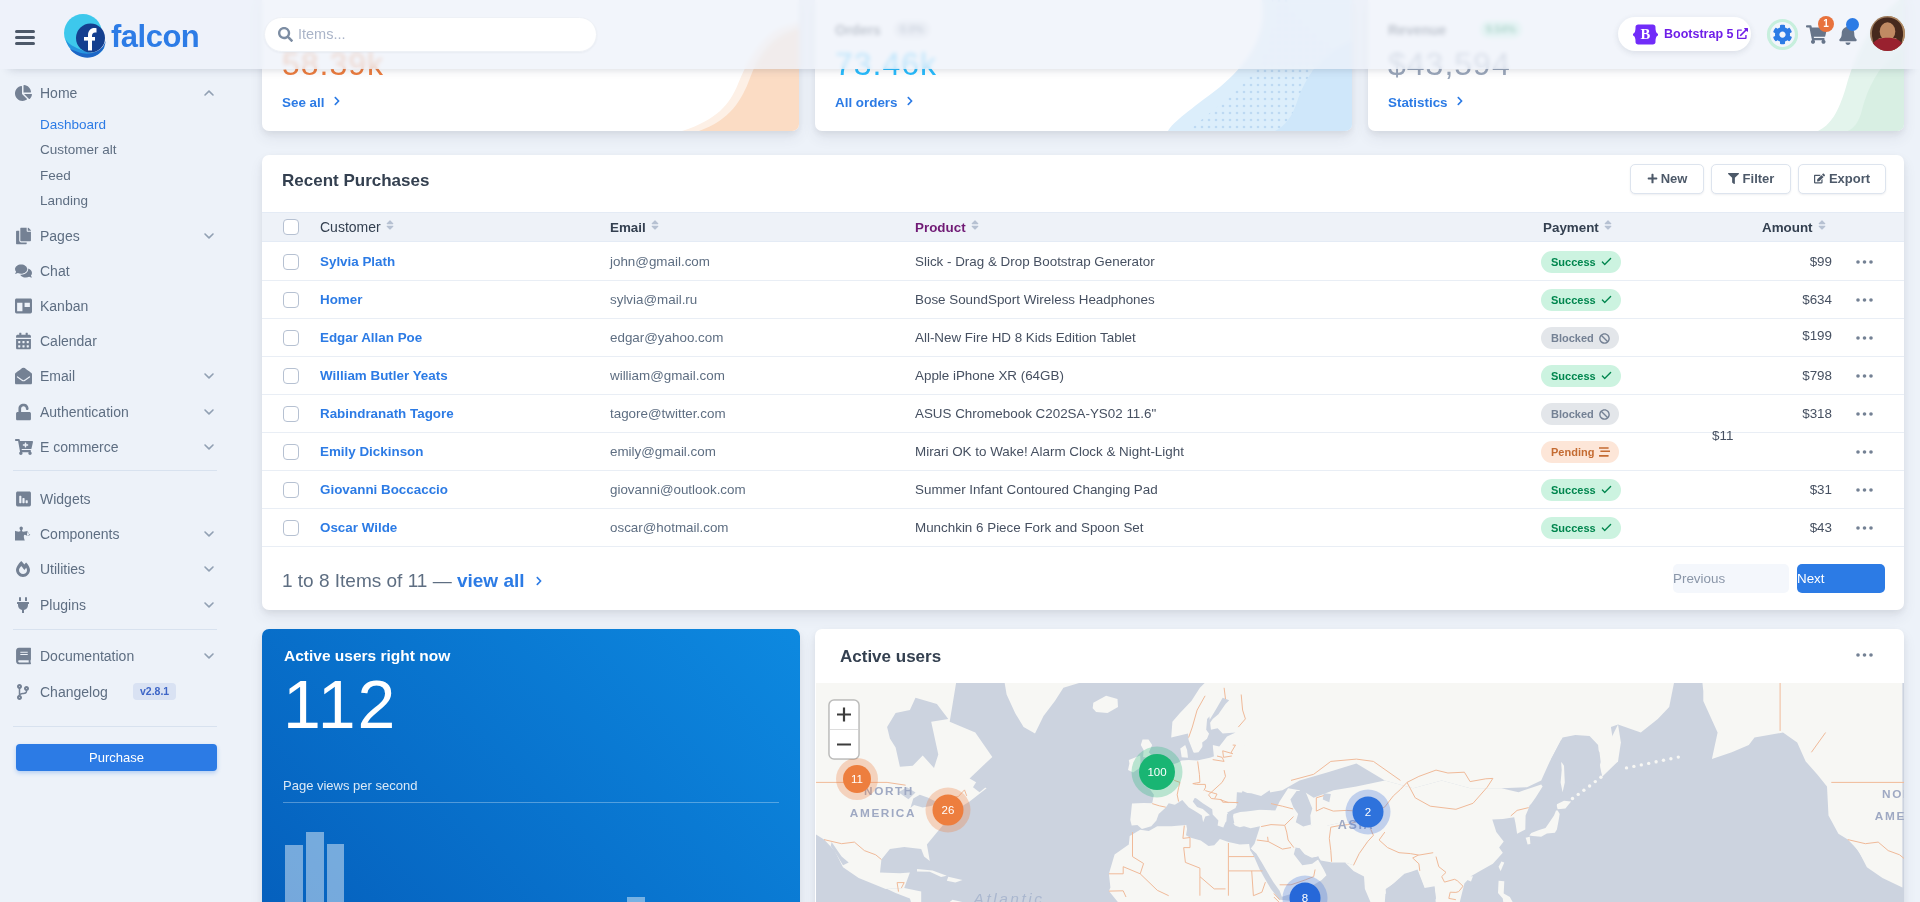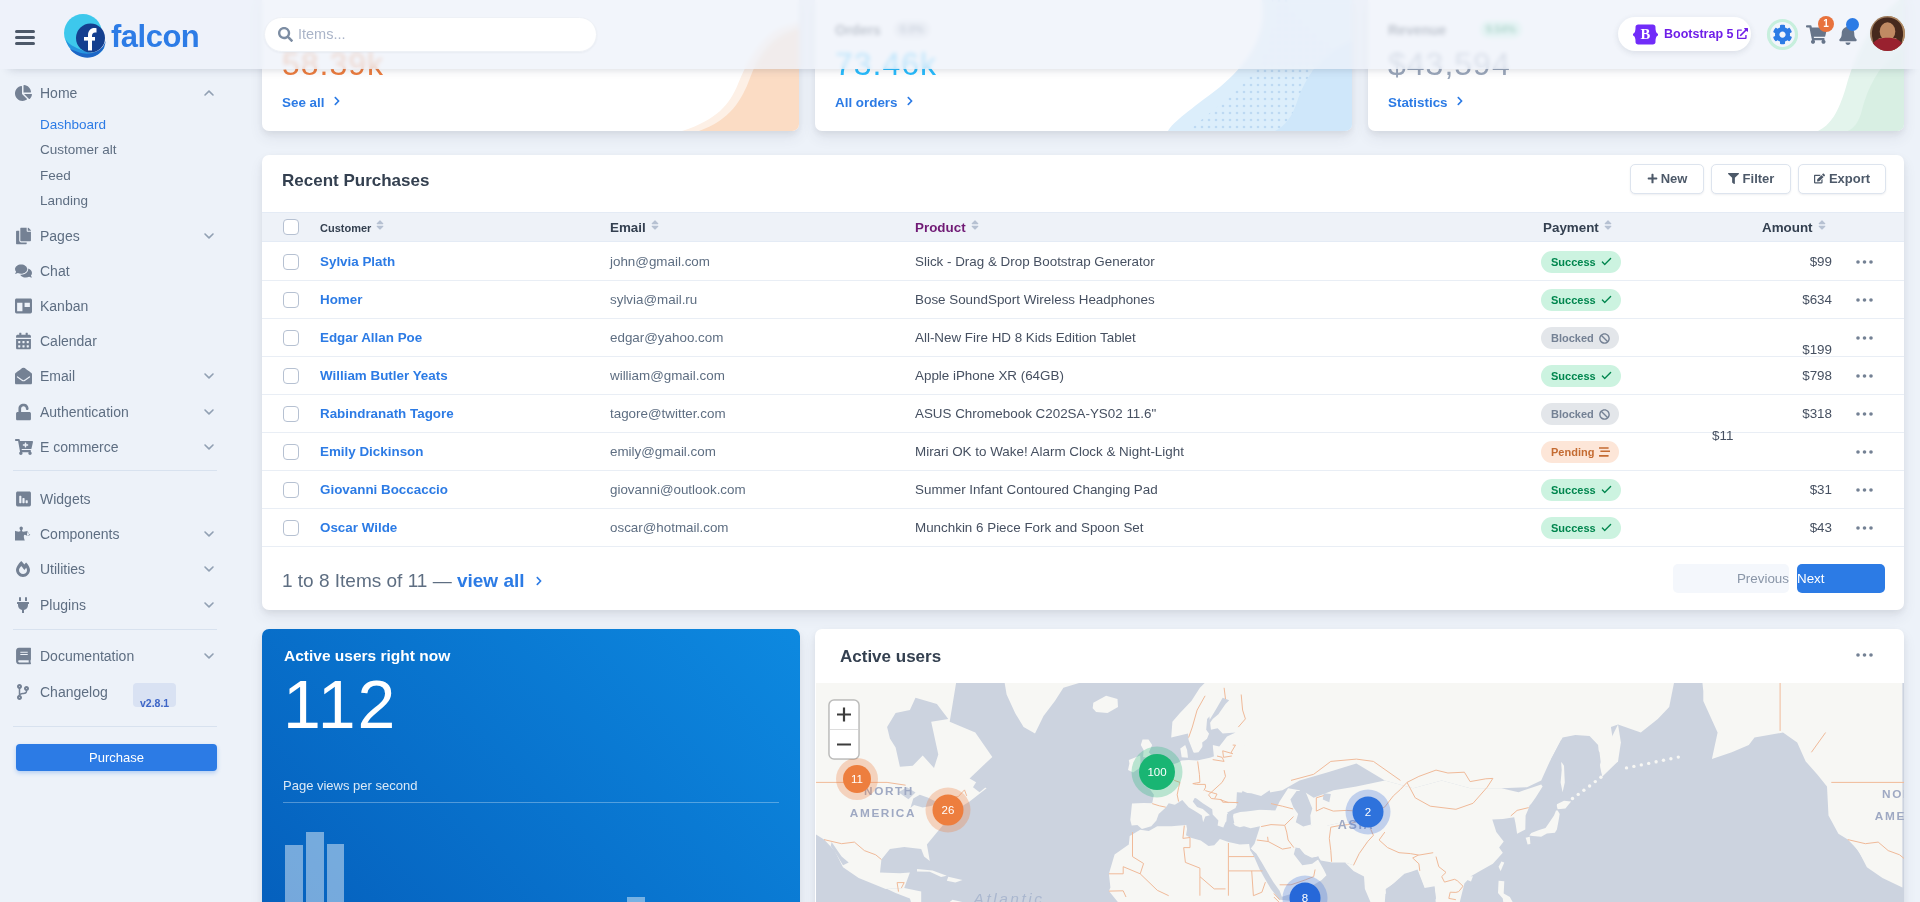--- a/index.html
+++ b/index.html
@@ -79,21 +79,21 @@
     </svg>New</div>
 <div class="hbtn" style="left:1711px;width:80px"><svg style="display:inline-block;vertical-align:-1px;margin-right:4px" width="11" height="11" viewBox="0 0 512 512" fill="#4d5969">
       <path d="M487.976 0H24.028C2.71 0-8.047 25.866 7.058 40.971L192 225.941V432c0 7.831 3.821 15.17 10.237 19.662l80 55.98C298.02 518.69 320 507.493 320 487.98V225.941l184.947-184.97C520.021 25.896 509.338 0 487.976 0z"></path>
     </svg>Filter</div>
 <div class="hbtn" style="left:1798px;width:88px"><svg style="display:inline-block;vertical-align:-1px;margin-right:4px" width="11" height="11" viewBox="0 0 576 512" fill="#4d5969">
       <path d="M402.6 83.2l90.2 90.2c3.8 3.8 3.8 10 0 13.8L274.4 405.6l-92.8 10.3c-12.4 1.4-22.9-9.1-21.5-21.5l10.3-92.8L388.8 83.2c3.8-3.8 10-3.8 13.8 0zm162-22.9l-48.8-48.8c-15.2-15.2-39.9-15.2-55.2 0l-35.4 35.4c-3.8 3.8-3.8 10 0 13.8l90.2 90.2c3.8 3.8 10 3.8 13.8 0l35.4-35.4c15.2-15.3 15.2-40 0-55.2zM384 346.2V448H64V128h229.8c3.2 0 6.2-1.3 8.5-3.5l40-40c7.6-7.6 2.2-20.5-8.5-20.5H48C21.5 64 0 85.5 0 112v352c0 26.5 21.5 48 48 48h352c26.5 0 48-21.5 48-48V306.2c0-10.7-12.9-16-20.5-8.5l-40 40c-2.2 2.3-3.5 5.3-3.5 8.5z"></path>
     </svg>Export</div>
 
 <div class="abs" style="left:262px;top:212px;width:1642px;height:30px;background:#eef2f8;border-top:1px solid #e4ebf5;border-bottom:1px solid #e4ebf5"></div>
 <div class="abs" style="left:283px;top:219px;width:16px;height:16px;border:1px solid #b6c1d2;border-radius:4px;background:#fff"></div>
-<div class="abs" style="left:320px;top:219px;font-size:11px;font-weight:bold;color:#344050">Customer<svg class="sorti" width="8" height="12" viewBox="0 0 320 512" fill="#b6c1d2">
+<div class="abs" style="left:320px;top:219px;font-size:14px;font-weight:normal;color:#344050">Customer<svg class="sorti" width="8" height="12" viewBox="0 0 320 512" fill="#b6c1d2">
       <path d="M41 288h238c21.4 0 32.1 25.9 17 41L177 448c-9.4 9.4-24.6 9.4-33.9 0L24 329c-15.1-15.1-4.4-41 17-41zm255-105L177 64c-9.4-9.4-24.6-9.4-33.9 0L24 183c-15.1 15.1-4.4 41 17 41h238c21.4 0 32.1-25.9 17-41z"></path>
     </svg></div>
 <div class="abs" style="left:610px;top:219px;font-size:13.4px;font-weight:bold;color:#344050">Email<svg class="sorti" width="8" height="12" viewBox="0 0 320 512" fill="#b6c1d2">
       <path d="M41 288h238c21.4 0 32.1 25.9 17 41L177 448c-9.4 9.4-24.6 9.4-33.9 0L24 329c-15.1-15.1-4.4-41 17-41zm255-105L177 64c-9.4-9.4-24.6-9.4-33.9 0L24 183c-15.1 15.1-4.4 41 17 41h238c21.4 0 32.1-25.9 17-41z"></path>
     </svg></div>
 <div class="abs" style="left:915px;top:219px;font-size:13.4px;font-weight:bold;color:#701a75">Product<svg class="sorti" width="8" height="12" viewBox="0 0 320 512" fill="#b6c1d2">
       <path d="M41 288h238c21.4 0 32.1 25.9 17 41L177 448c-9.4 9.4-24.6 9.4-33.9 0L24 329c-15.1-15.1-4.4-41 17-41zm255-105L177 64c-9.4-9.4-24.6-9.4-33.9 0L24 183c-15.1 15.1-4.4 41 17 41h238c21.4 0 32.1-25.9 17-41z"></path>
     </svg></div>
 <div class="abs" style="left:1543px;top:219px;font-size:13.4px;font-weight:bold;color:#344050">Payment<svg class="sorti" width="8" height="12" viewBox="0 0 320 512" fill="#b6c1d2">
       <path d="M41 288h238c21.4 0 32.1 25.9 17 41L177 448c-9.4 9.4-24.6 9.4-33.9 0L24 329c-15.1-15.1-4.4-41 17-41zm255-105L177 64c-9.4-9.4-24.6-9.4-33.9 0L24 183c-15.1 15.1-4.4 41 17 41h238c21.4 0 32.1-25.9 17-41z"></path>
@@ -133,21 +133,21 @@
     </svg>
   </div>
 <div class="rowline" style="top:318px"></div>
 <div class="abs" style="left:283px;top:330px;width:16px;height:16px;border:1px solid #b6c1d2;border-radius:4px;background:#fff"></div>
 <div class="cname" style="left:320px;top:330px">Edgar Allan Poe</div>
 <div class="cgray" style="left:610px;top:330px">edgar@yahoo.com</div>
 <div class="cdark" style="left:915px;top:330px">All-New Fire HD 8 Kids Edition Tablet</div>
 <div class="badge" style="left:1541px;top:327px;background:#e3e6ea;color:#748194;padding:0 9px 0 10px">Blocked <svg style="display:inline-block;vertical-align:-1.5px;margin-left:2px" width="11" height="11" viewBox="0 0 512 512" fill="#748194">
       <path d="M256 8C119.034 8 8 119.033 8 256s111.034 248 248 248 248-111.034 248-248S392.967 8 256 8zm130.108 117.892c65.448 65.448 70 165.481 20.677 235.637L150.47 105.216c70.204-49.356 170.226-44.735 235.638 20.676zM125.892 386.108c-65.448-65.448-70-165.481-20.677-235.637L361.53 406.784c-70.203 49.356-170.226 44.736-235.638-20.676z"></path>
     </svg></div>
-<div class="cdark" style="left:1712px;top:342px;width:120px;text-align:right">$199</div>
+<div class="cdark" style="left:1712px;top:328px;width:120px;text-align:right">$199</div>
 <div class="dots" style="left:1856px;top:336px">
     <svg width="17" height="4" viewBox="0 0 17 4">
       <circle cx="2" cy="2" r="1.8" fill="#748194"></circle>
       <circle cx="8.5" cy="2" r="1.8" fill="#748194"></circle>
       <circle cx="15" cy="2" r="1.8" fill="#748194"></circle>
     </svg>
   </div>
 <div class="rowline" style="top:356px"></div>
 <div class="abs" style="left:283px;top:368px;width:16px;height:16px;border:1px solid #b6c1d2;border-radius:4px;background:#fff"></div>
 <div class="cname" style="left:320px;top:368px">William Butler Yeats</div>
@@ -226,21 +226,21 @@
       <circle cx="2" cy="2" r="1.8" fill="#748194"></circle>
       <circle cx="8.5" cy="2" r="1.8" fill="#748194"></circle>
       <circle cx="15" cy="2" r="1.8" fill="#748194"></circle>
     </svg>
   </div>
 <div class="rowline" style="top:546px"></div>
 
 <div class="abs" style="left:282px;top:570px;font-size:19px;color:#5e6e82">1 to 8 Items of 11 — <span style="font-weight:600;color:#2c7be5">view all</span> <svg class="sorti" width="8" height="10" viewBox="0 0 320 512" fill="#2c7be5">
       <path d="M285.476 272.971L91.132 467.314c-9.373 9.373-24.569 9.373-33.941 0l-22.667-22.667c-9.357-9.357-9.375-24.522-.04-33.901L188.505 256 34.484 101.255c-9.335-9.379-9.317-24.544.04-33.901l22.667-22.667c9.373-9.373 24.569-9.373 33.941 0L285.475 239.03c9.373 9.372 9.373 24.568.001 33.941z"></path>
     </svg></div>
-<div class="abs" style="left:1673px;top:564px;width:116px;height:29px;background:#f4f7fc;border-radius:5px;font-size:13.4px;color:#8a96a8;text-align:right;line-height:29px">Previous</div>
+<div class="abs" style="left:1673px;top:564px;width:116px;height:29px;background:#f4f7fc;border-radius:5px;font-size:13.4px;color:#8a96a8;text-align:left;line-height:29px">Previous</div>
 <div class="abs" style="left:1797px;top:564px;width:88px;height:29px;background:#2c7be5;border-radius:5px;font-size:13.4px;color:#fff;font-weight:500;text-align:left;line-height:29px">Next</div>
 
 <div class="card" style="left:262px;top:629px;width:538px;height:280px;background:linear-gradient(45deg,#0560bd,#0d89e0);overflow:hidden">
   <div class="abs" style="left:22px;top:18px;font-size:15.5px;font-weight:600;color:#fff">Active users right now</div>
   <div class="abs" style="left:21px;top:41px;font-size:68px;font-weight:400;color:#fff;letter-spacing:2px;line-height:1">112</div>
   <div class="abs" style="left:21px;top:149px;font-size:13px;color:rgba(255,255,255,.85)">Page views per second</div>
   <div class="abs" style="left:21px;top:173px;width:496px;height:1px;background:rgba(255,255,255,.3)"></div>
   <div class="abs" style="left:23px;top:216px;width:18px;height:60px;background:rgba(255,255,255,.45)"></div>
   <div class="abs" style="left:44px;top:203px;width:18px;height:73px;background:rgba(255,255,255,.45)"></div>
   <div class="abs" style="left:65px;top:215px;width:17px;height:61px;background:rgba(255,255,255,.45)"></div>
@@ -579,16 +579,16 @@
       <svg class="caret" viewBox="0 0 448 480" fill="currentColor">
         <path d="M201.4 137.4c12.5-12.5 32.8-12.5 45.3 0l160 160c12.5 12.5 12.5 32.8 0 45.3s-32.8 12.5-45.3 0L224 205.3 86.6 342.6c-12.5 12.5-32.8 12.5-45.3 0s-12.5-32.8 0-45.3l160-160z" transform="rotate(180 224 240)"></path>
       </svg>
     </div>
 <div class="sideitem" style="top:678.5px">
       <svg class="ic" viewBox="0 0 384 512" fill="currentColor" style="width:16px;height:16px">
         <path d="M384 144c0-44.2-35.8-80-80-80s-80 35.8-80 80c0 36.4 24.3 67.1 57.5 76.8-.6 16.1-4.2 28.5-11 36.9-15.4 19.2-49.3 22.4-85.2 25.7-28.2 2.6-57.4 5.4-81.3 16.9v-144c32.5-10.2 56-40.5 56-76.3 0-44.2-35.8-80-80-80S0 35.8 0 80c0 35.8 23.5 66.1 56 76.3v199.3C23.5 365.9 0 396.2 0 432c0 44.2 35.8 80 80 80s80-35.8 80-80c0-34-21.2-63.1-51.2-74.6 3.1-5.2 7.8-9.8 14.9-13.4 16.2-8.2 40.4-10.4 66.1-12.8 42.2-3.9 90-8.4 118.2-43.4 14-17.4 21.1-39.8 21.6-67.9 31.6-10.8 54.4-40.7 54.4-76.9zM80 64c8.8 0 16 7.2 16 16s-7.2 16-16 16-16-7.2-16-16 7.2-16 16-16zm0 384c-8.8 0-16-7.2-16-16s7.2-16 16-16 16 7.2 16 16-7.2 16-16 16zm224-320c8.8 0 16 7.2 16 16s-7.2 16-16 16-16-7.2-16-16 7.2-16 16-16z"></path>
       </svg>
       <span class="lbl">Changelog</span>
     </div>
-<div style="position:absolute;left:133px;top:683px;height:17px;padding:12px 7px;border-radius:4px;background:#d9e2f3;font-size:10.5px;font-weight:bold;color:#3e66c7;line-height:17px">v2.8.1</div>
+<div style="position:absolute;left:133px;top:683px;height:17px;padding:0 7px;border-radius:4px;background:#d9e2f3;font-size:10.5px;font-weight:bold;color:#3e66c7;line-height:17px">v2.8.1</div>
 <div class="sdiv" style="top:726px"></div>
 <div style="position:absolute;left:16px;top:744px;width:201px;height:27px;background:#2c7be5;border-radius:4px;color:#fff;font-size:13px;font-weight:500;text-align:center;line-height:27px;box-shadow:0 2px 4px rgba(44,123,229,.3)">Purchase</div>
   </div>
 
 </body></html>

